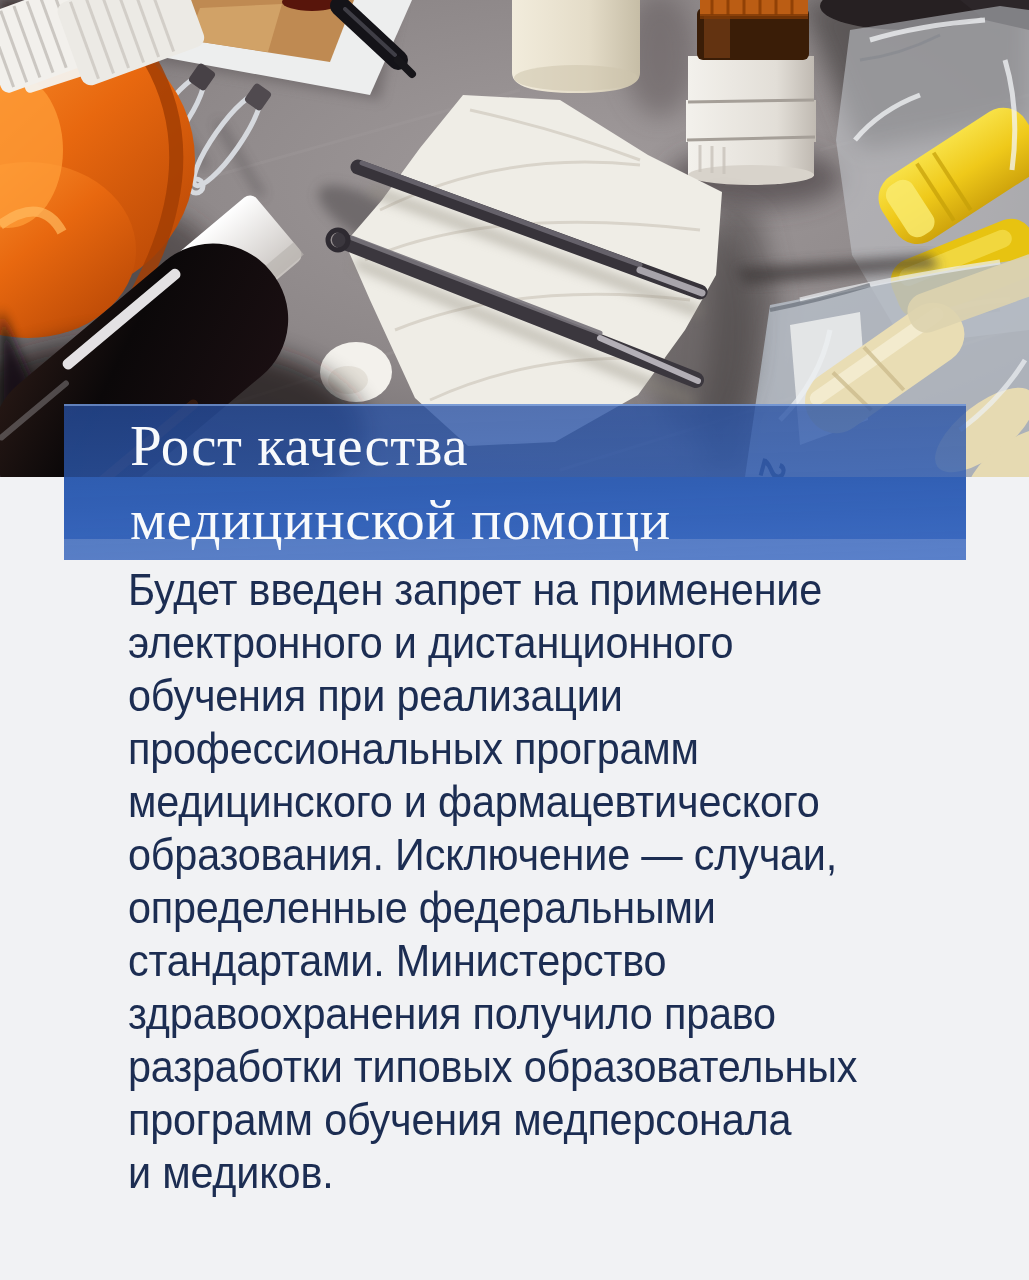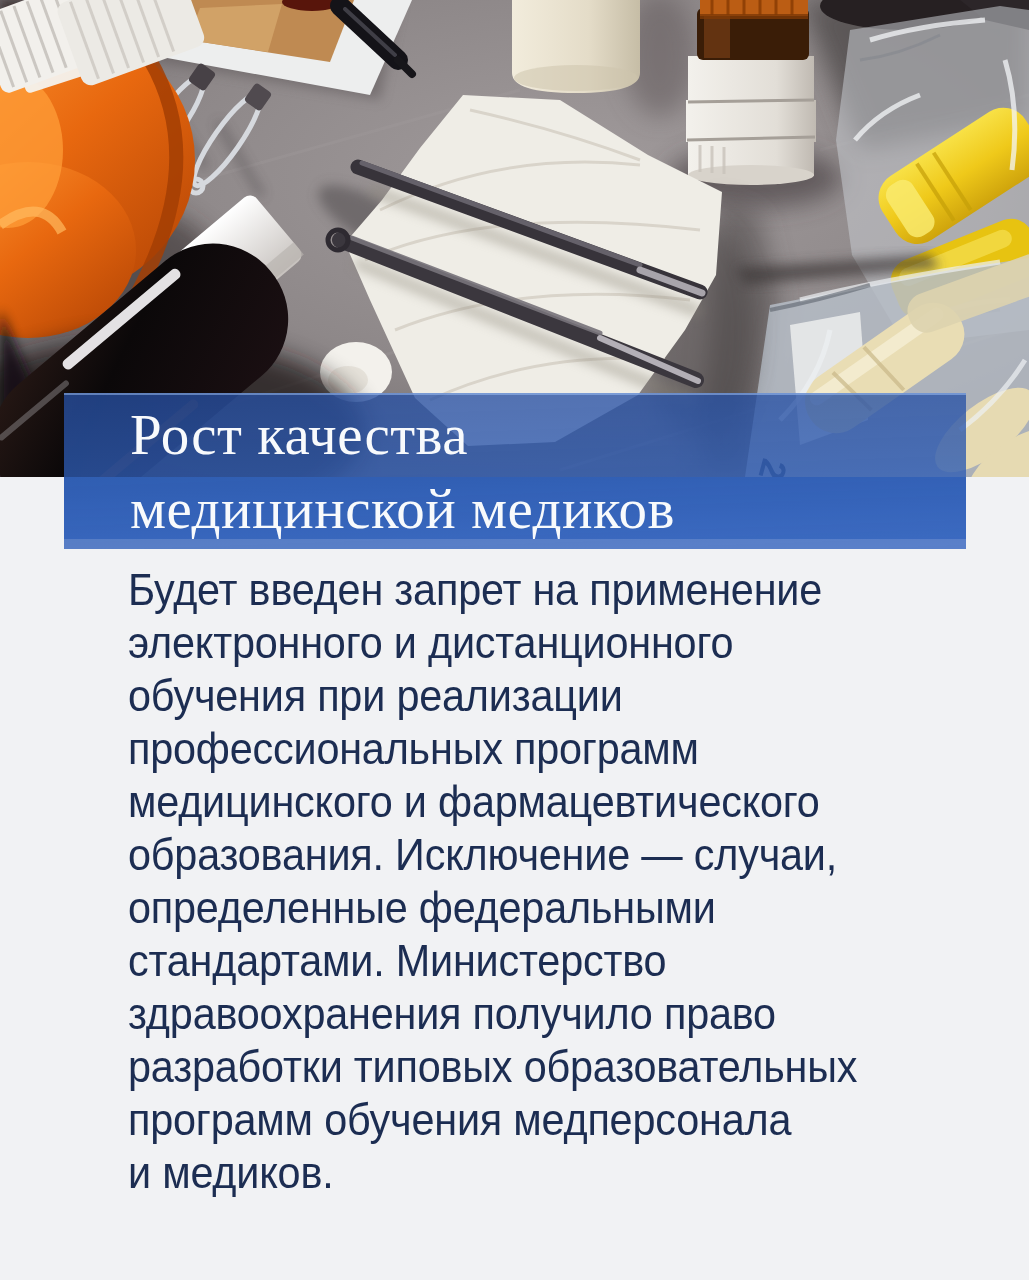--- a/index.html
+++ b/index.html
@@ -9,21 +9,21 @@
     background:#f1f2f4;
     overflow:hidden;
     font-family:"Liberation Sans","DejaVu Sans",sans-serif;
   }
   .photo{position:absolute;left:0;top:0;width:1029px;height:477px;display:block;}
   .banner-solid{
     position:absolute;left:64px;top:477px;width:902px;height:62px;
     background:#3d6fc0;
   }
   .banner{
-    position:absolute;left:64px;top:393px;width:902px;height:156px;
+    position:absolute;left:64px;top:404px;width:902px;height:156px;
     box-sizing:border-box;
     padding:3px 0 0 66px;
     background:linear-gradient(178deg,
        rgba(38,78,160,0.78) 0%,
        rgba(47,92,178,0.80) 55%,
        rgba(60,106,194,0.84) 100%);
     border-top:2px solid rgba(190,212,244,0.35);
   }
   .title-line{
     font-family:"Liberation Serif","DejaVu Serif",serif;
@@ -299,21 +299,21 @@
         <rect x="-6" y="332" width="90" height="6" rx="3" fill="#8a8588" opacity="0.5"></rect>
         <rect x="20" y="428" width="150" height="10" rx="5" fill="#4a2410" opacity="0.6"></rect>
       </g>
     </g>
   </svg>
 
   <div class="banner-solid"></div>
 
   <div class="banner">
     <div class="title-line">Рост качества</div>
-    <div class="title-line">медицинской медиков</div>
+    <div class="title-line">медицинской помощи</div>
   </div>
 
   <div class="body-text">
     <div class="body-line">Будет введен запрет на применение</div>
     <div class="body-line">электронного и дистанционного</div>
     <div class="body-line">обучения при реализации</div>
     <div class="body-line">профессиональных программ</div>
     <div class="body-line">медицинского и фармацевтического</div>
     <div class="body-line">образования. Исключение — случаи,</div>
     <div class="body-line">определенные федеральными</div>

